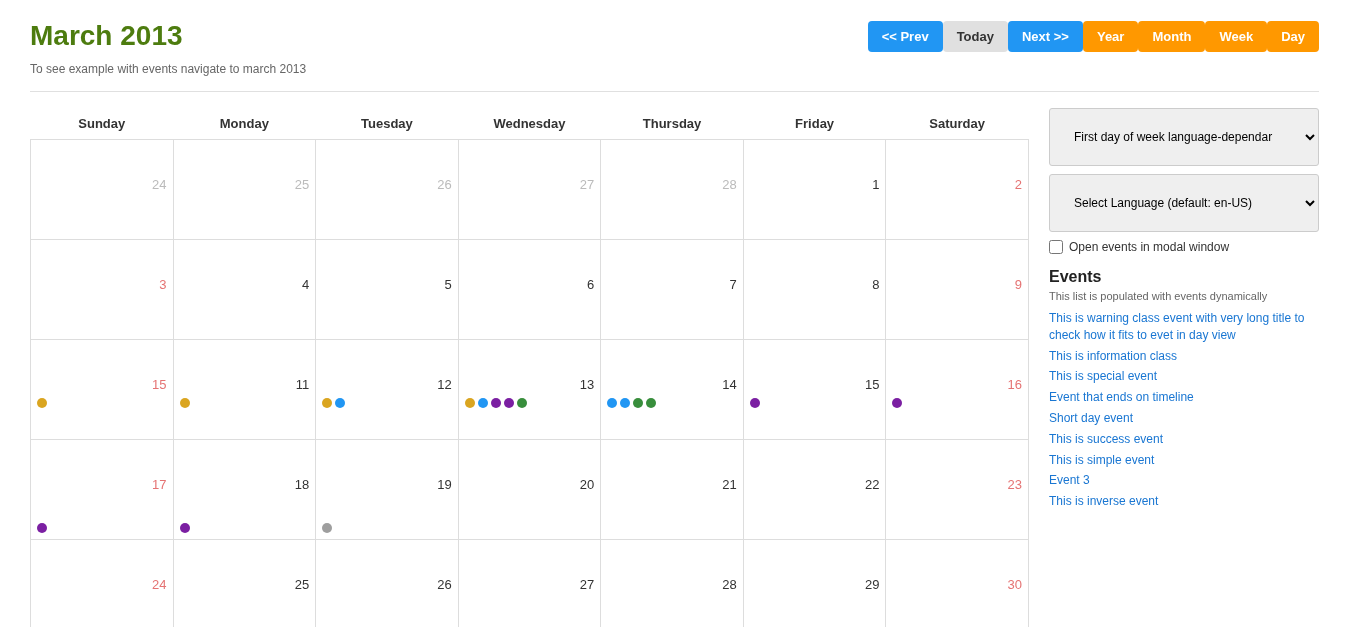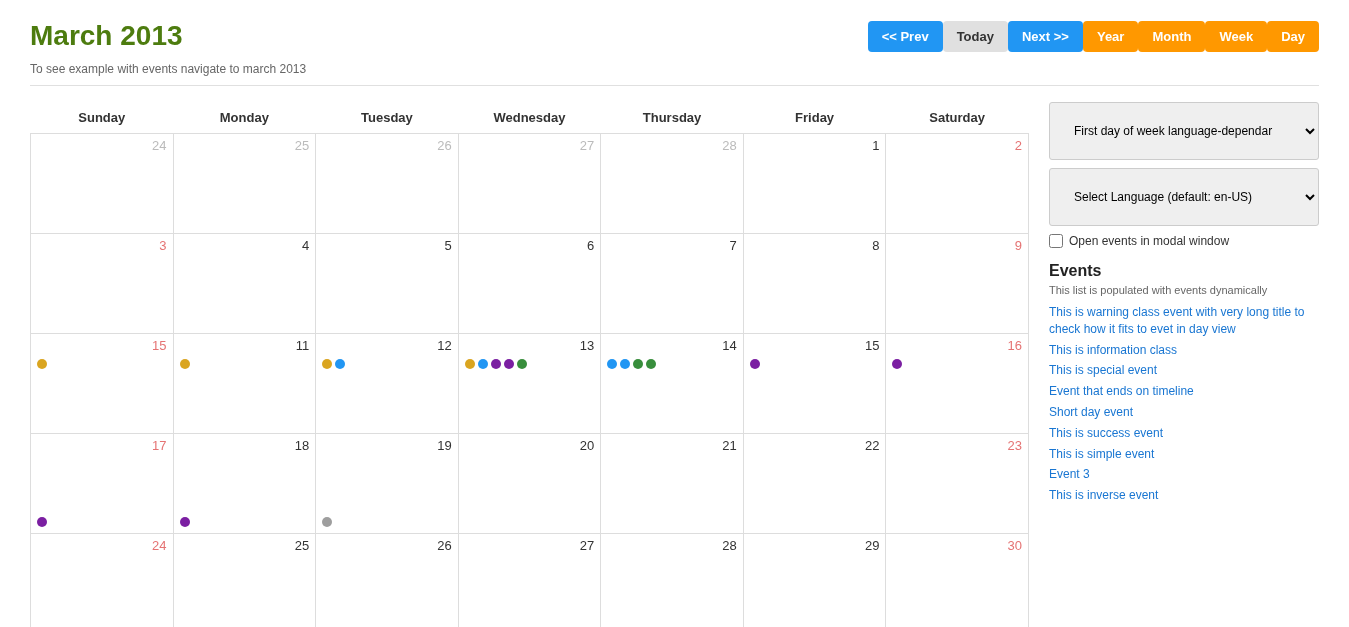--- a/index.html
+++ b/index.html
@@ -13,21 +13,21 @@
     .nav-buttons { display: flex; align-items: center; }
     .btn { padding: 8px 14px; border: none; border-radius: 4px; cursor: pointer; font-size: 13px; font-weight: bold; }
     .btn-prev { background: #2196F3; color: #fff; }
     .btn-today { background: #e0e0e0; color: #333; }
     .btn-next { background: #2196F3; color: #fff; }
     .btn-year { background: #FF9800; color: #fff; }
     .btn-month { background: #FF9800; color: #fff; }
     .btn-week { background: #FF9800; color: #fff; }
     .btn-day { background: #FF9800; color: #fff; }
 
-    .subtitle { font-size: 12px; color: #666; margin-bottom: 9px; }
+    .subtitle { font-size: 12px; color: #666; margin-bottom: 15px; }
 
     .divider { border: none; border-top: 1px solid #e0e0e0; margin-bottom: 16px; }
 
     
     .main-layout { display: flex; gap: 20px; }
     .calendar-section { flex: 1; }
     .sidebar { width: 270px; flex-shrink: 0; }
 
     
     .calendar-table { width: 100%; border-collapse: collapse; }
@@ -43,20 +43,21 @@
       vertical-align: top;
       padding: 4px 6px;
       width: 14.28%;
       height: 100px;
       position: relative;
     }
     .day-number {
       text-align: right;
       font-size: 13px;
       color: #333;
+      margin-top: 33px;
     }
     .day-number.other-month { color: #bbb; }
     .day-number.weekend { color: #e57373; }
 
     .dots-row { display: flex; flex-wrap: wrap; gap: 3px; margin-top: 4px; padding: 2px 0; }
     .dot { width: 10px; height: 10px; border-radius: 50%; display: inline-block; }
     .dot-yellow { background: #DAA520; }
     .dot-blue { background: #2196F3; }
     .dot-purple { background: #7B1FA2; }
     .dot-green { background: #388E3C; }

